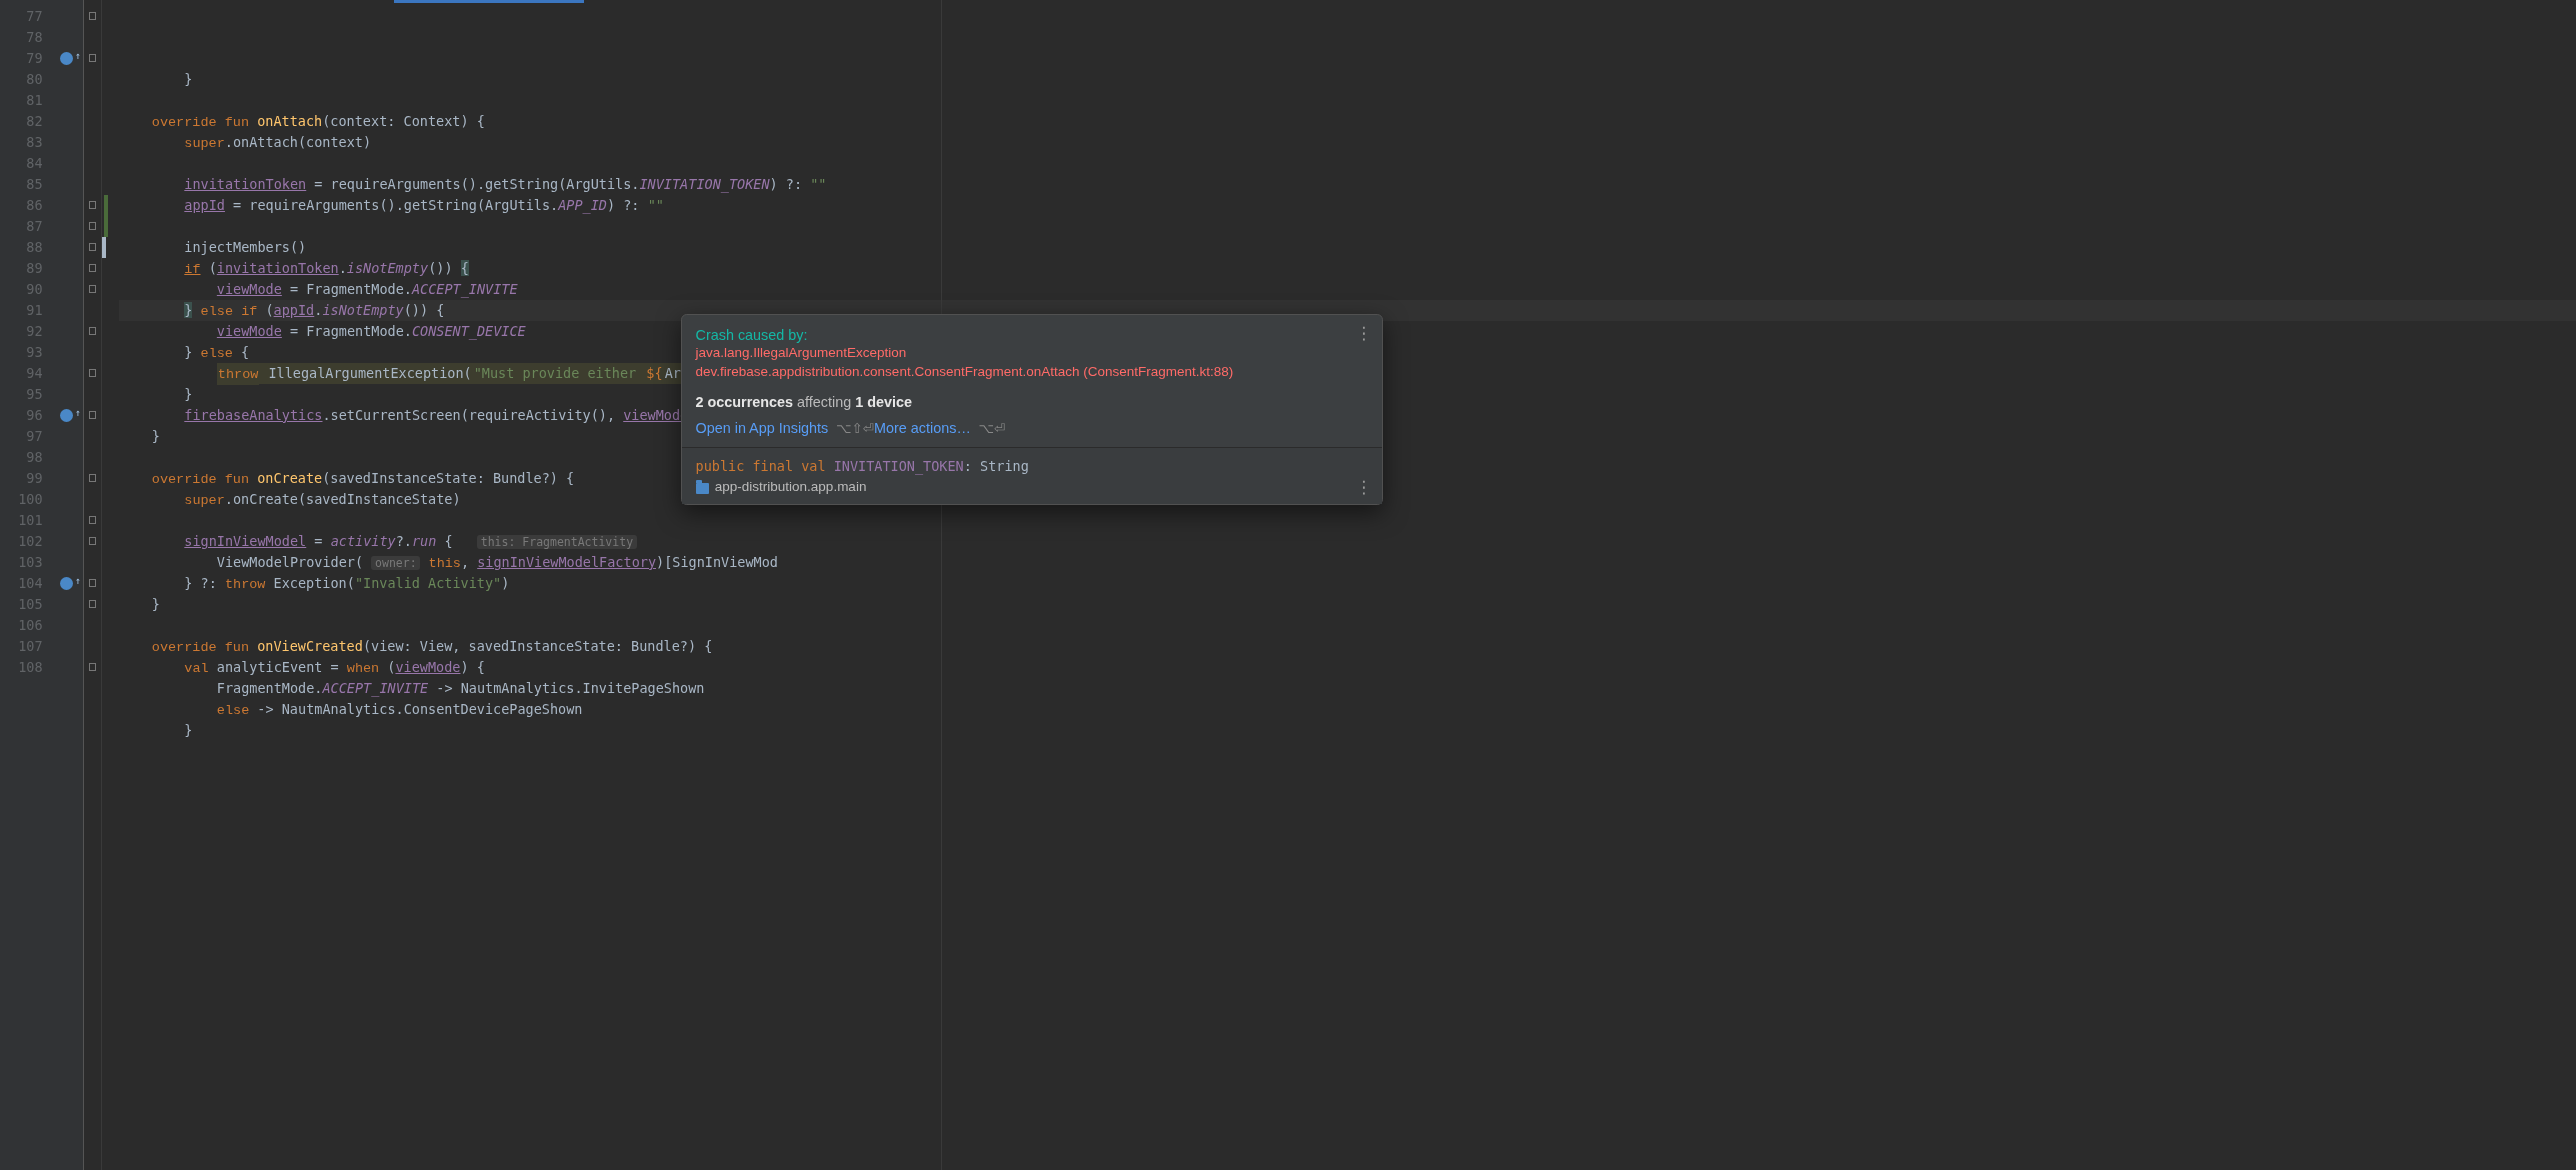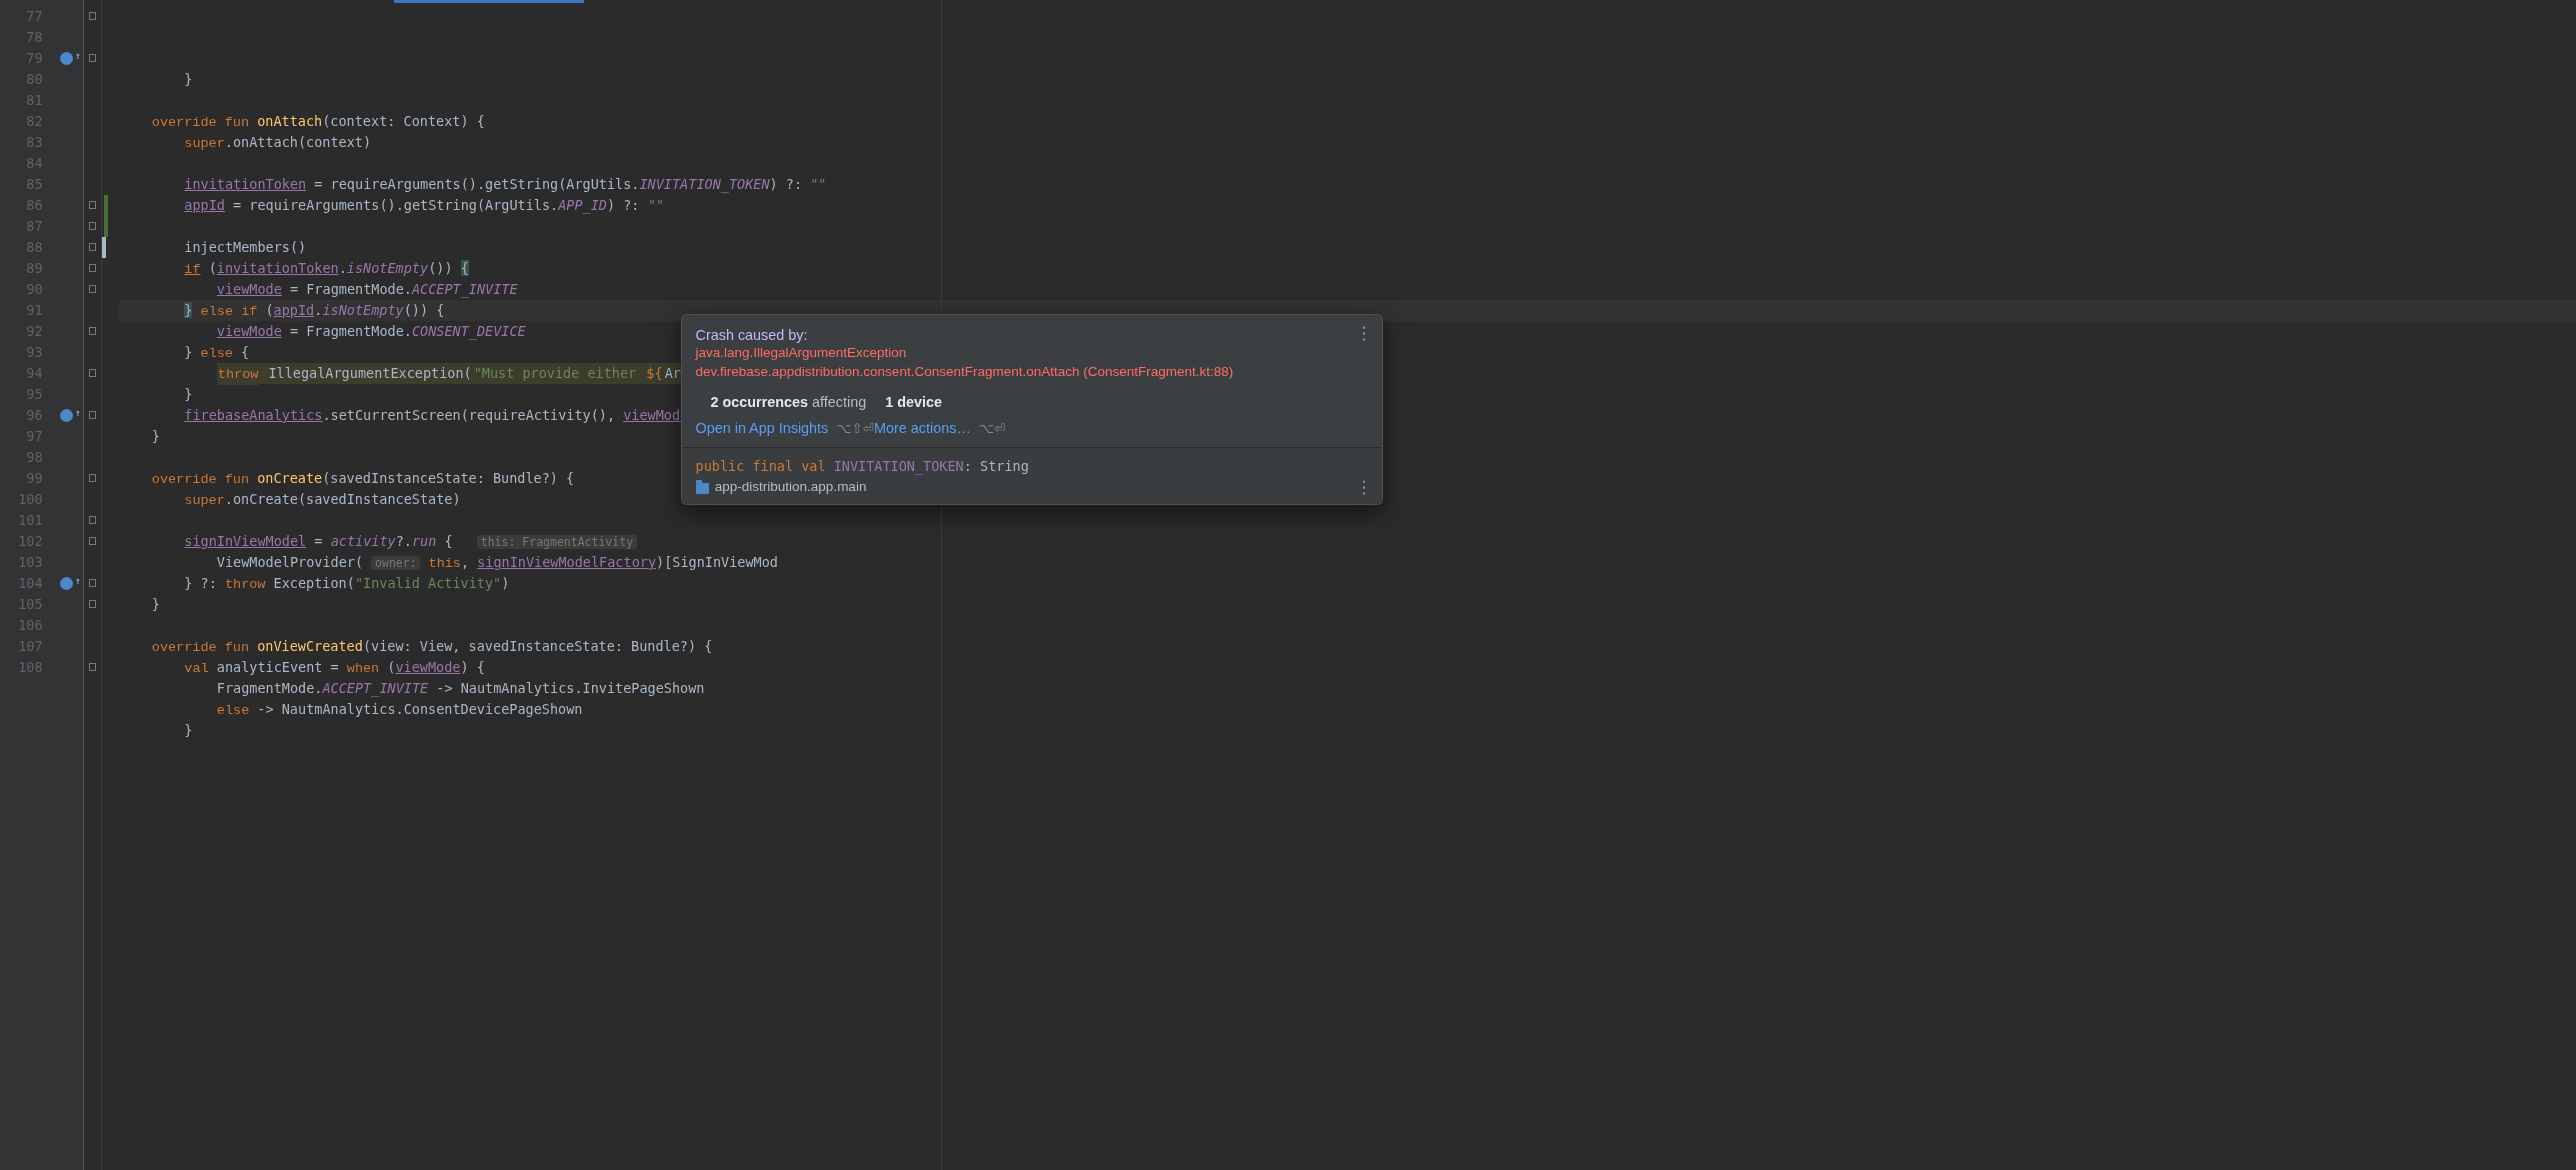--- a/index.html
+++ b/index.html
@@ -126,24 +126,24 @@
     background: #3c3f41;
     border: 1px solid #515151;
     border-radius: 5.8px;
     box-shadow: 0 7.7px 23px rgba(0,0,0,0.5);
     font-family: -apple-system, "Segoe UI", sans-serif;
     font-size: 13.5px;
     color: #bbbbbb;
     z-index: 10;
   }
   .popup-header { padding: 11.5px 13.5px 5.8px 13.5px; position: relative; }
-  .popup-title { color: #c4b5fd; font-size: 14.4px; }
+  .popup-title { color: #14b8a6; font-size: 14.4px; }
   .popup-err { color: #ff6b68; font-size: 13.5px; line-height: 19px; }
   .popup-stats { padding: 7.7px 13.5px; color: #bbbbbb; font-size: 14.4px; }
-  .popup-stats b { color: #e6e6e6; font-weight: 600; margin-left: 15px; }
+  .popup-stats b { color: #e6e6e6; font-weight: 600; }
   .popup-actions { padding: 1.9px 13.5px 11.5px; display: flex; align-items: center; }
   .popup-link { color: #589df6; cursor: pointer; font-size: 14.4px; }
   .popup-shortcut { color: #888; font-size: 13.5px; margin-left: 3.8px; }
   .popup-footer {
     border-top: 1px solid #2b2b2b;
     background: #3a3d3f;
     padding: 9.6px 13.5px;
     font-family: "Menlo", monospace;
     position: relative;
   }

